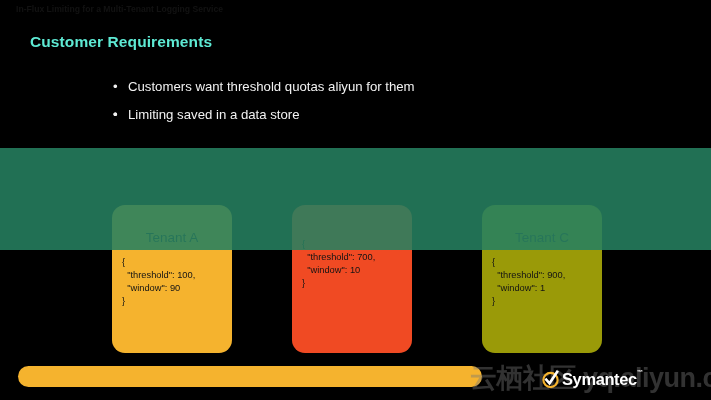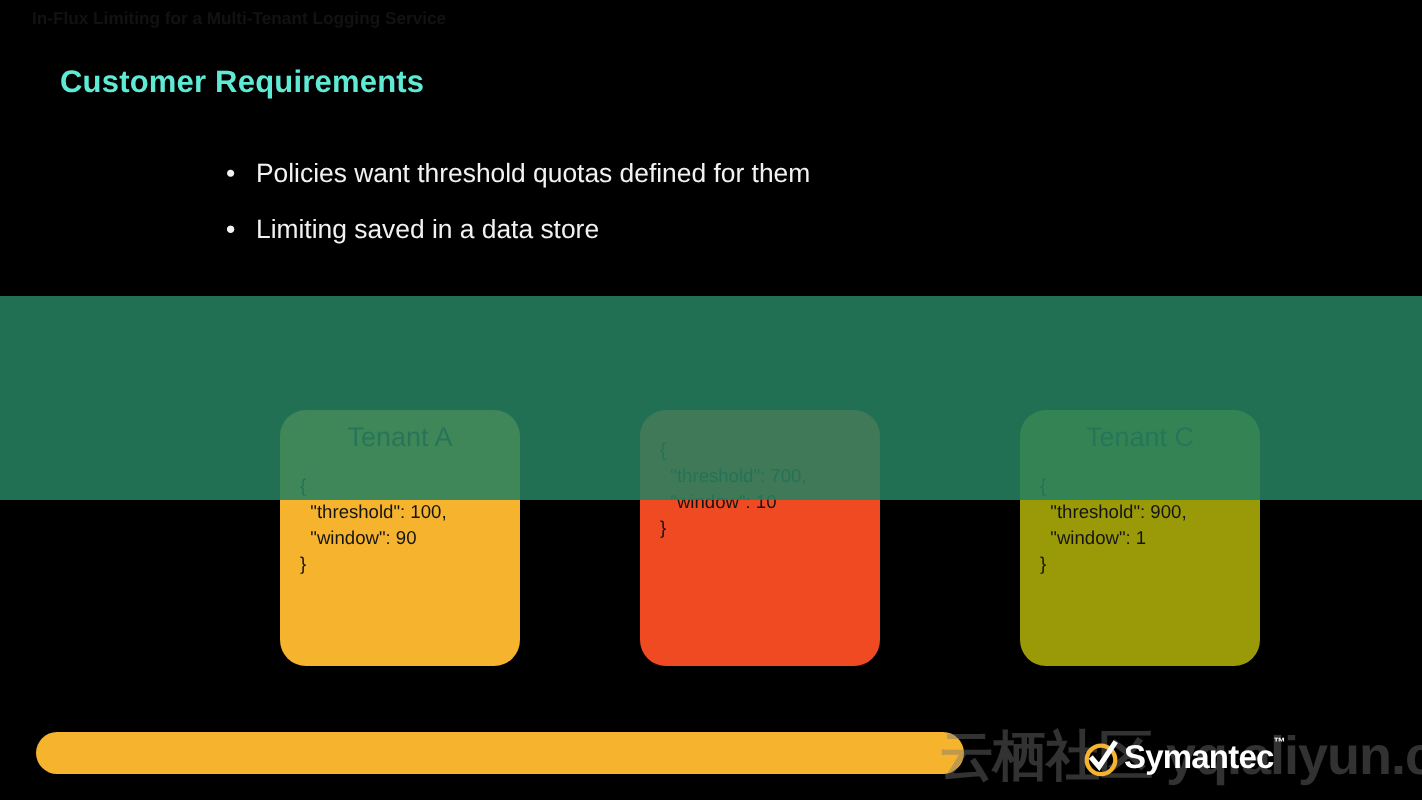--- a/index.html
+++ b/index.html
@@ -51,25 +51,24 @@
     color: #f2f2f2;
     font-size: 13.2px;
     line-height: 28px;
   }
 
   
   .tenant-box {
     position: absolute;
     top: 205px;
     width: 120px;
-    height: 128px;
+    height: 148px;
     border-radius: 13px;
     box-sizing: border-box;
-    padding: 3px 10px 0 10px;
-    margin-left: 28px;
+    padding: 22px 10px 0 10px;
   }
   #tenant-box-a { left: 112px; background: #F5B32E; }
   #tenant-box-b { left: 292px; background: #F04A23; }
   #tenant-box-c { left: 482px; background: #9A9A08; }
 
   .tenant-label {
     display: block;
     text-align: center;
     font-size: 13.5px;
     color: #2f2f2f;
@@ -172,21 +171,21 @@
 </head>
 <body>
 
 <div id="stage">
 
   <div id="slide-title">Customer Requirements</div>
 
   <ul id="bullet-list">
     <li>
       <span class="bullet-dot">•</span>
-      <span>Policies want threshold quotas defined for them</span>
+      <span>Customers want threshold quotas aliyun for them</span>
     </li>
     <li>
       <span class="bullet-dot">•</span>
     </li>
     <li>
       <span class="bullet-dot">•</span>
       <span>Limiting saved in a data store</span>
     </li>
   </ul>
 

